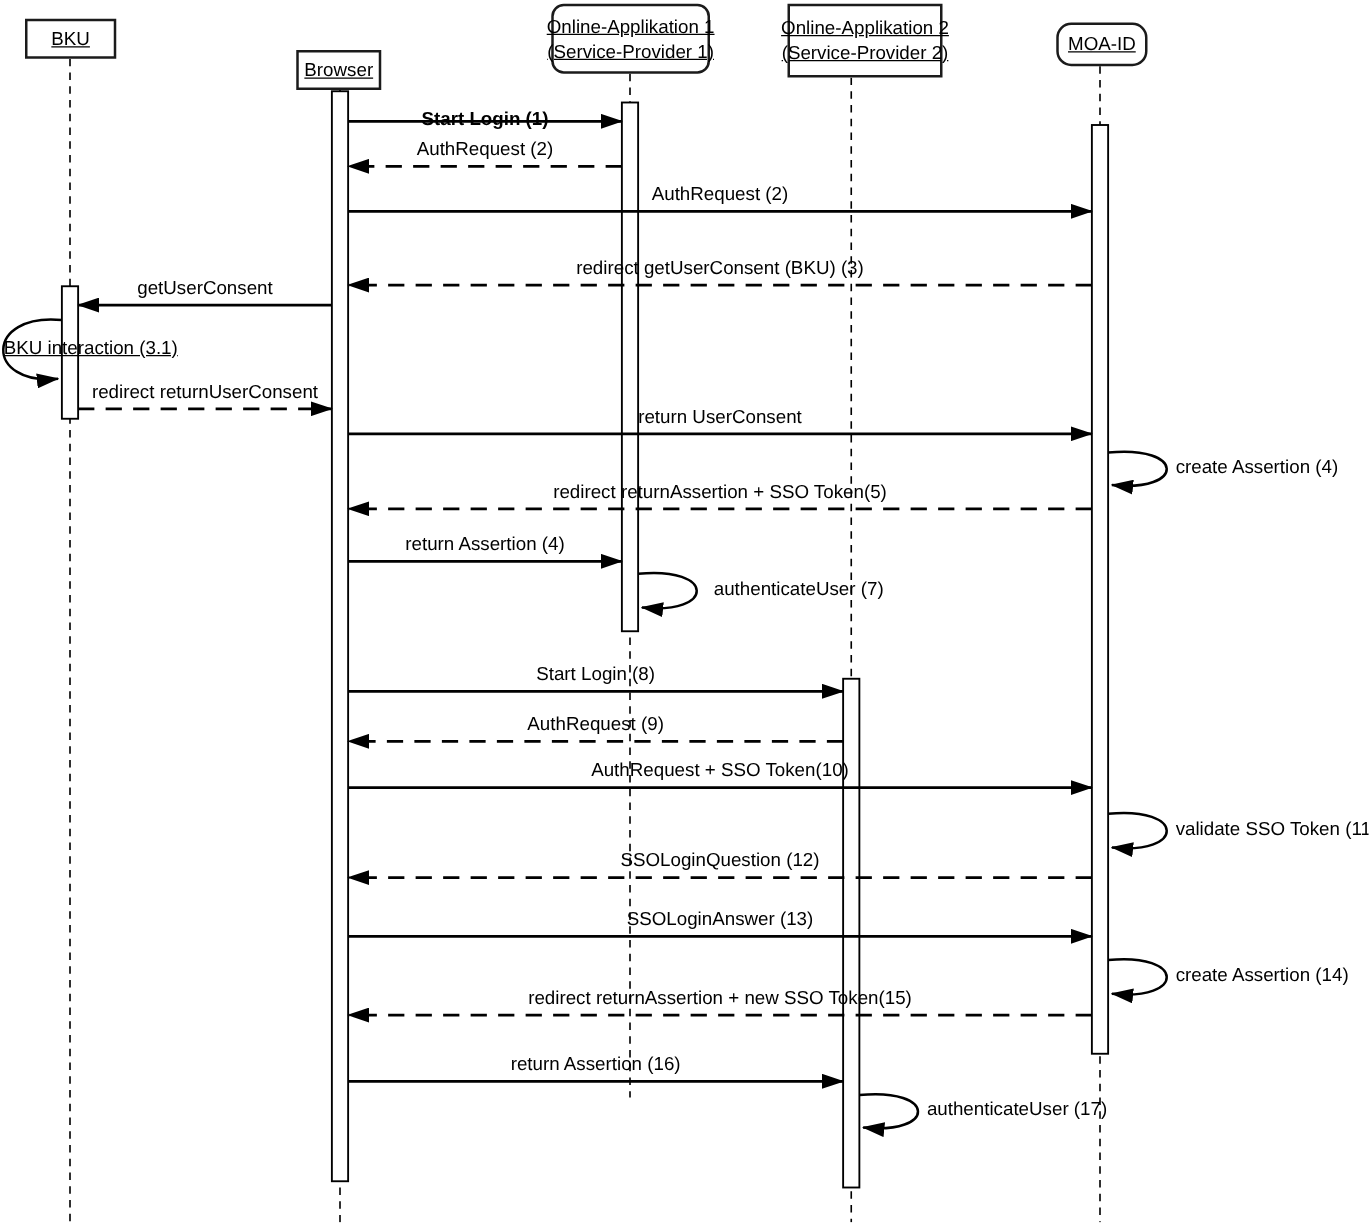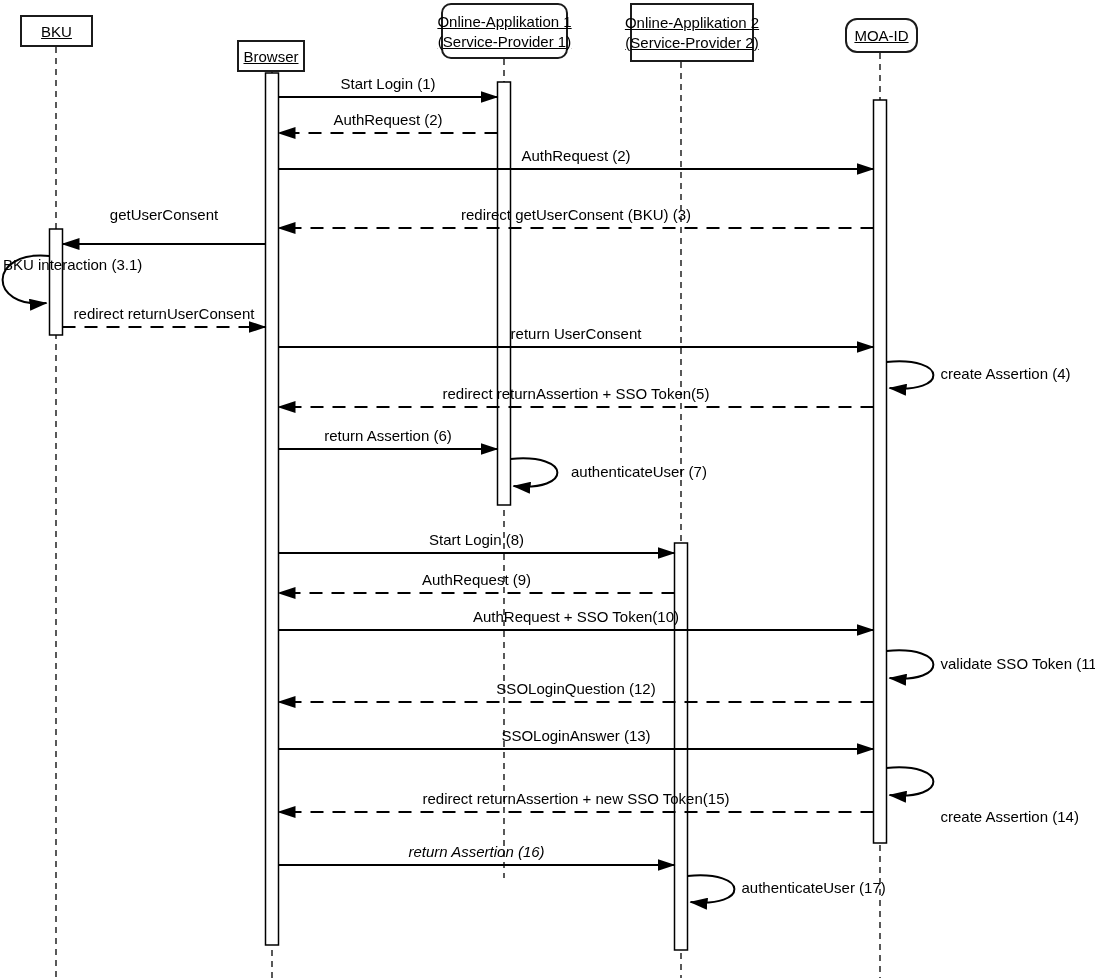--- a/index.html
+++ b/index.html
@@ -79,36 +79,36 @@
         <span class="actor-label">Online-Applikation 1</span>
         <span class="actor-label">(Service-Provider 1)</span>
       </div>
       <div class="actor-box" style="left: 630px; top: 3px; width: 124px; height: 59px;">
         <span class="actor-label">Online-Applikation 2</span>
         <span class="actor-label">(Service-Provider 2)</span>
       </div>
       <div class="actor-box" style="left: 845px; top: 18px; width: 73px; height: 35px; border-radius: 12px;">
         <span class="actor-label">MOA-ID</span>
       </div>
-      <div class="msg-label" style="left: 388px; top: 75px;">Start Login (1)</div>
+      <div class="msg-label" style="left: 388px; top: 87px; font-weight: bold;">Start Login (1)</div>
       <div class="msg-label" style="left: 388px; top: 111px;">AuthRequest (2)</div>
       <div class="msg-label" style="left: 576px; top: 147px;">AuthRequest (2)</div>
       <div class="msg-label" style="left: 576px; top: 206px;">redirect getUserConsent (BKU) (3)</div>
-      <div class="msg-label" style="left: 164px; top: 206px;">getUserConsent</div>
-      <div class="self-label" style="left: 3px; top: 256px;">BKU interaction (3.1)</div>
+      <div class="msg-label" style="left: 164px; top: 222px;">getUserConsent</div>
+      <div class="self-label" style="left: 3px; top: 270px; text-decoration: underline;">BKU interaction (3.1)</div>
       <div class="msg-label" style="left: 164px; top: 305px;">redirect returnUserConsent</div>
       <div class="msg-label" style="left: 576px; top: 325px;">return UserConsent</div>
       <div class="self-label" style="left: 940.5px; top: 365px;">create Assertion (4)</div>
       <div class="msg-label" style="left: 576px; top: 385px;">redirect returnAssertion + SSO Token(5)</div>
-      <div class="msg-label" style="left: 388px; top: 427px;">return Assertion (6)</div>
+      <div class="msg-label" style="left: 388px; top: 427px;">return Assertion (4)</div>
       <div class="self-label" style="left: 571px; top: 462.5px;">authenticateUser (7)</div>
       <div class="msg-label" style="left: 476.5px; top: 531px;">Start Login (8)</div>
       <div class="msg-label" style="left: 476.5px; top: 571px;">AuthRequest (9)</div>
       <div class="msg-label" style="left: 576px; top: 608px;">AuthRequest + SSO Token(10)</div>
       <div class="self-label" style="left: 940.5px; top: 654.5px;">validate SSO Token (11)</div>
       <div class="msg-label" style="left: 576px; top: 680px;">SSOLoginQuestion (12)</div>
       <div class="msg-label" style="left: 576px; top: 727px;">SSOLoginAnswer (13)</div>
-      <div class="self-label" style="left: 940.5px; top: 771.5px; margin-top: 36px;">create Assertion (14)</div>
+      <div class="self-label" style="left: 940.5px; top: 771.5px;">create Assertion (14)</div>
       <div class="msg-label" style="left: 576px; top: 790px;">redirect returnAssertion + new SSO Token(15)</div>
-      <div class="msg-label" style="left: 476.5px; top: 843px; font-style: italic;">return Assertion (16)</div>
+      <div class="msg-label" style="left: 476.5px; top: 843px;">return Assertion (16)</div>
       <div class="self-label" style="left: 741.5px; top: 879px; text-align: right;">authenticateUser (17)</div>
     </div>
 </div>
 
 </body></html>

